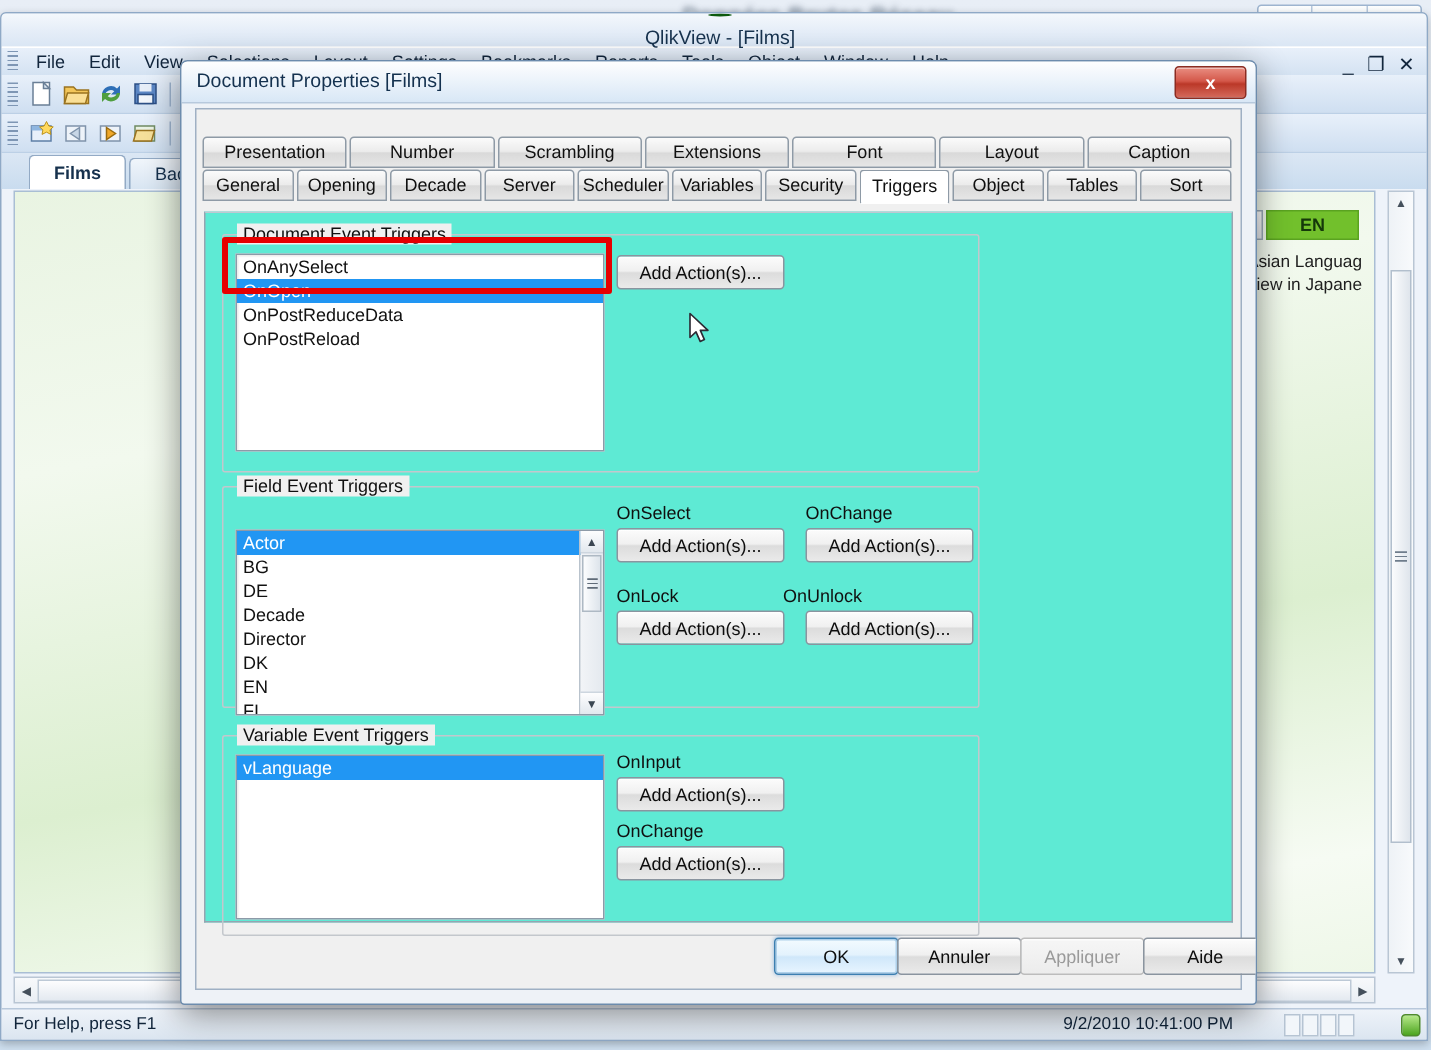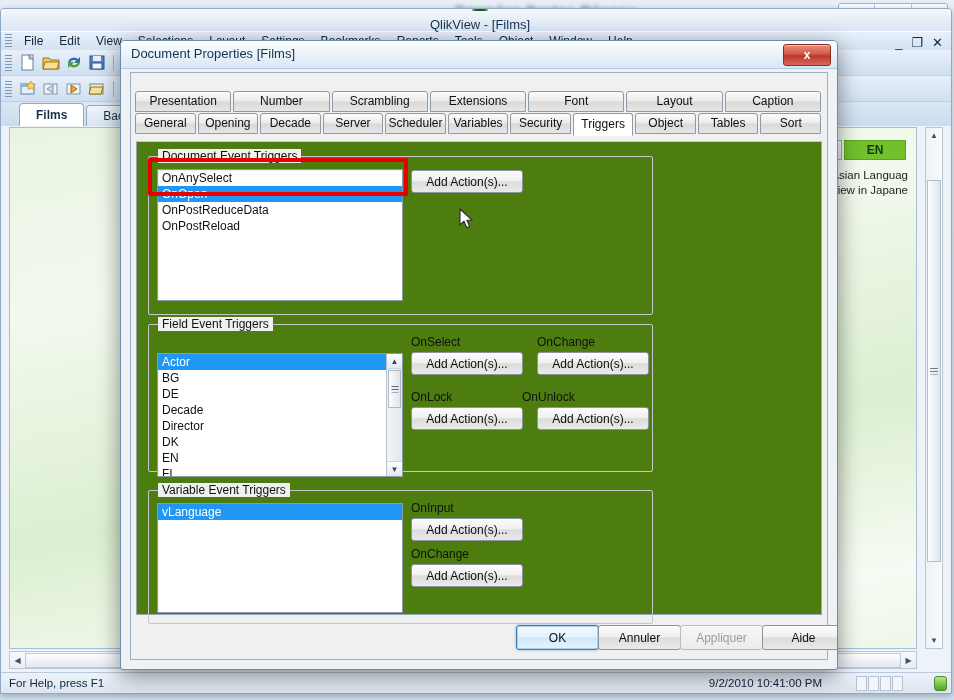--- a/index.html
+++ b/index.html
@@ -132,21 +132,21 @@
   
   .tabstrip{display:flex;padding:0 4px;}
   .tabstrip.row1{margin-top:18px;}
   .tabstrip.row2{margin-top:1px;position:relative;z-index:3;}
   .ptab{height:19px;line-height:19px;text-align:center;font-size:12px;color:#101010;
     border:1px solid #8e9aa6;border-radius:3px 3px 0 0;margin-right:2px;
     background:linear-gradient(180deg,#fbfbfb 0%,#ebebeb 48%,#d9d9d9 52%,#e6e6e6 100%);}
   .ptab.wide{flex:1;}
   .ptab.sel{background:#fff;border-bottom-color:#fff;font-weight:normal;height:21px;line-height:20px;}
   #tabpage{position:absolute;left:5px;right:5px;top:68px;bottom:44px;
-    background:#4d7c0f;border:1px solid #97a4b1;border-top-color:#bfc8d2;}
+    background:#5eead4;border:1px solid #97a4b1;border-top-color:#bfc8d2;}
 
   
   .gbox{position:absolute;border:1px solid #c3c7cc;border-radius:2px;}
   .gbox > legend, .gtitle{position:absolute;top:-8px;left:9px;background:#f0f0f0;
     padding:0 4px;font-size:12px;color:#101010;}
 
   .listbox{position:absolute;background:#fff;border:1px solid #8d9aa8;
     box-shadow:inset 1px 1px 1px rgba(0,0,0,.08);overflow:hidden;}
   .listbox .row{height:16px;line-height:16px;padding-left:4px;font-size:12px;color:#111;
     white-space:nowrap;}

